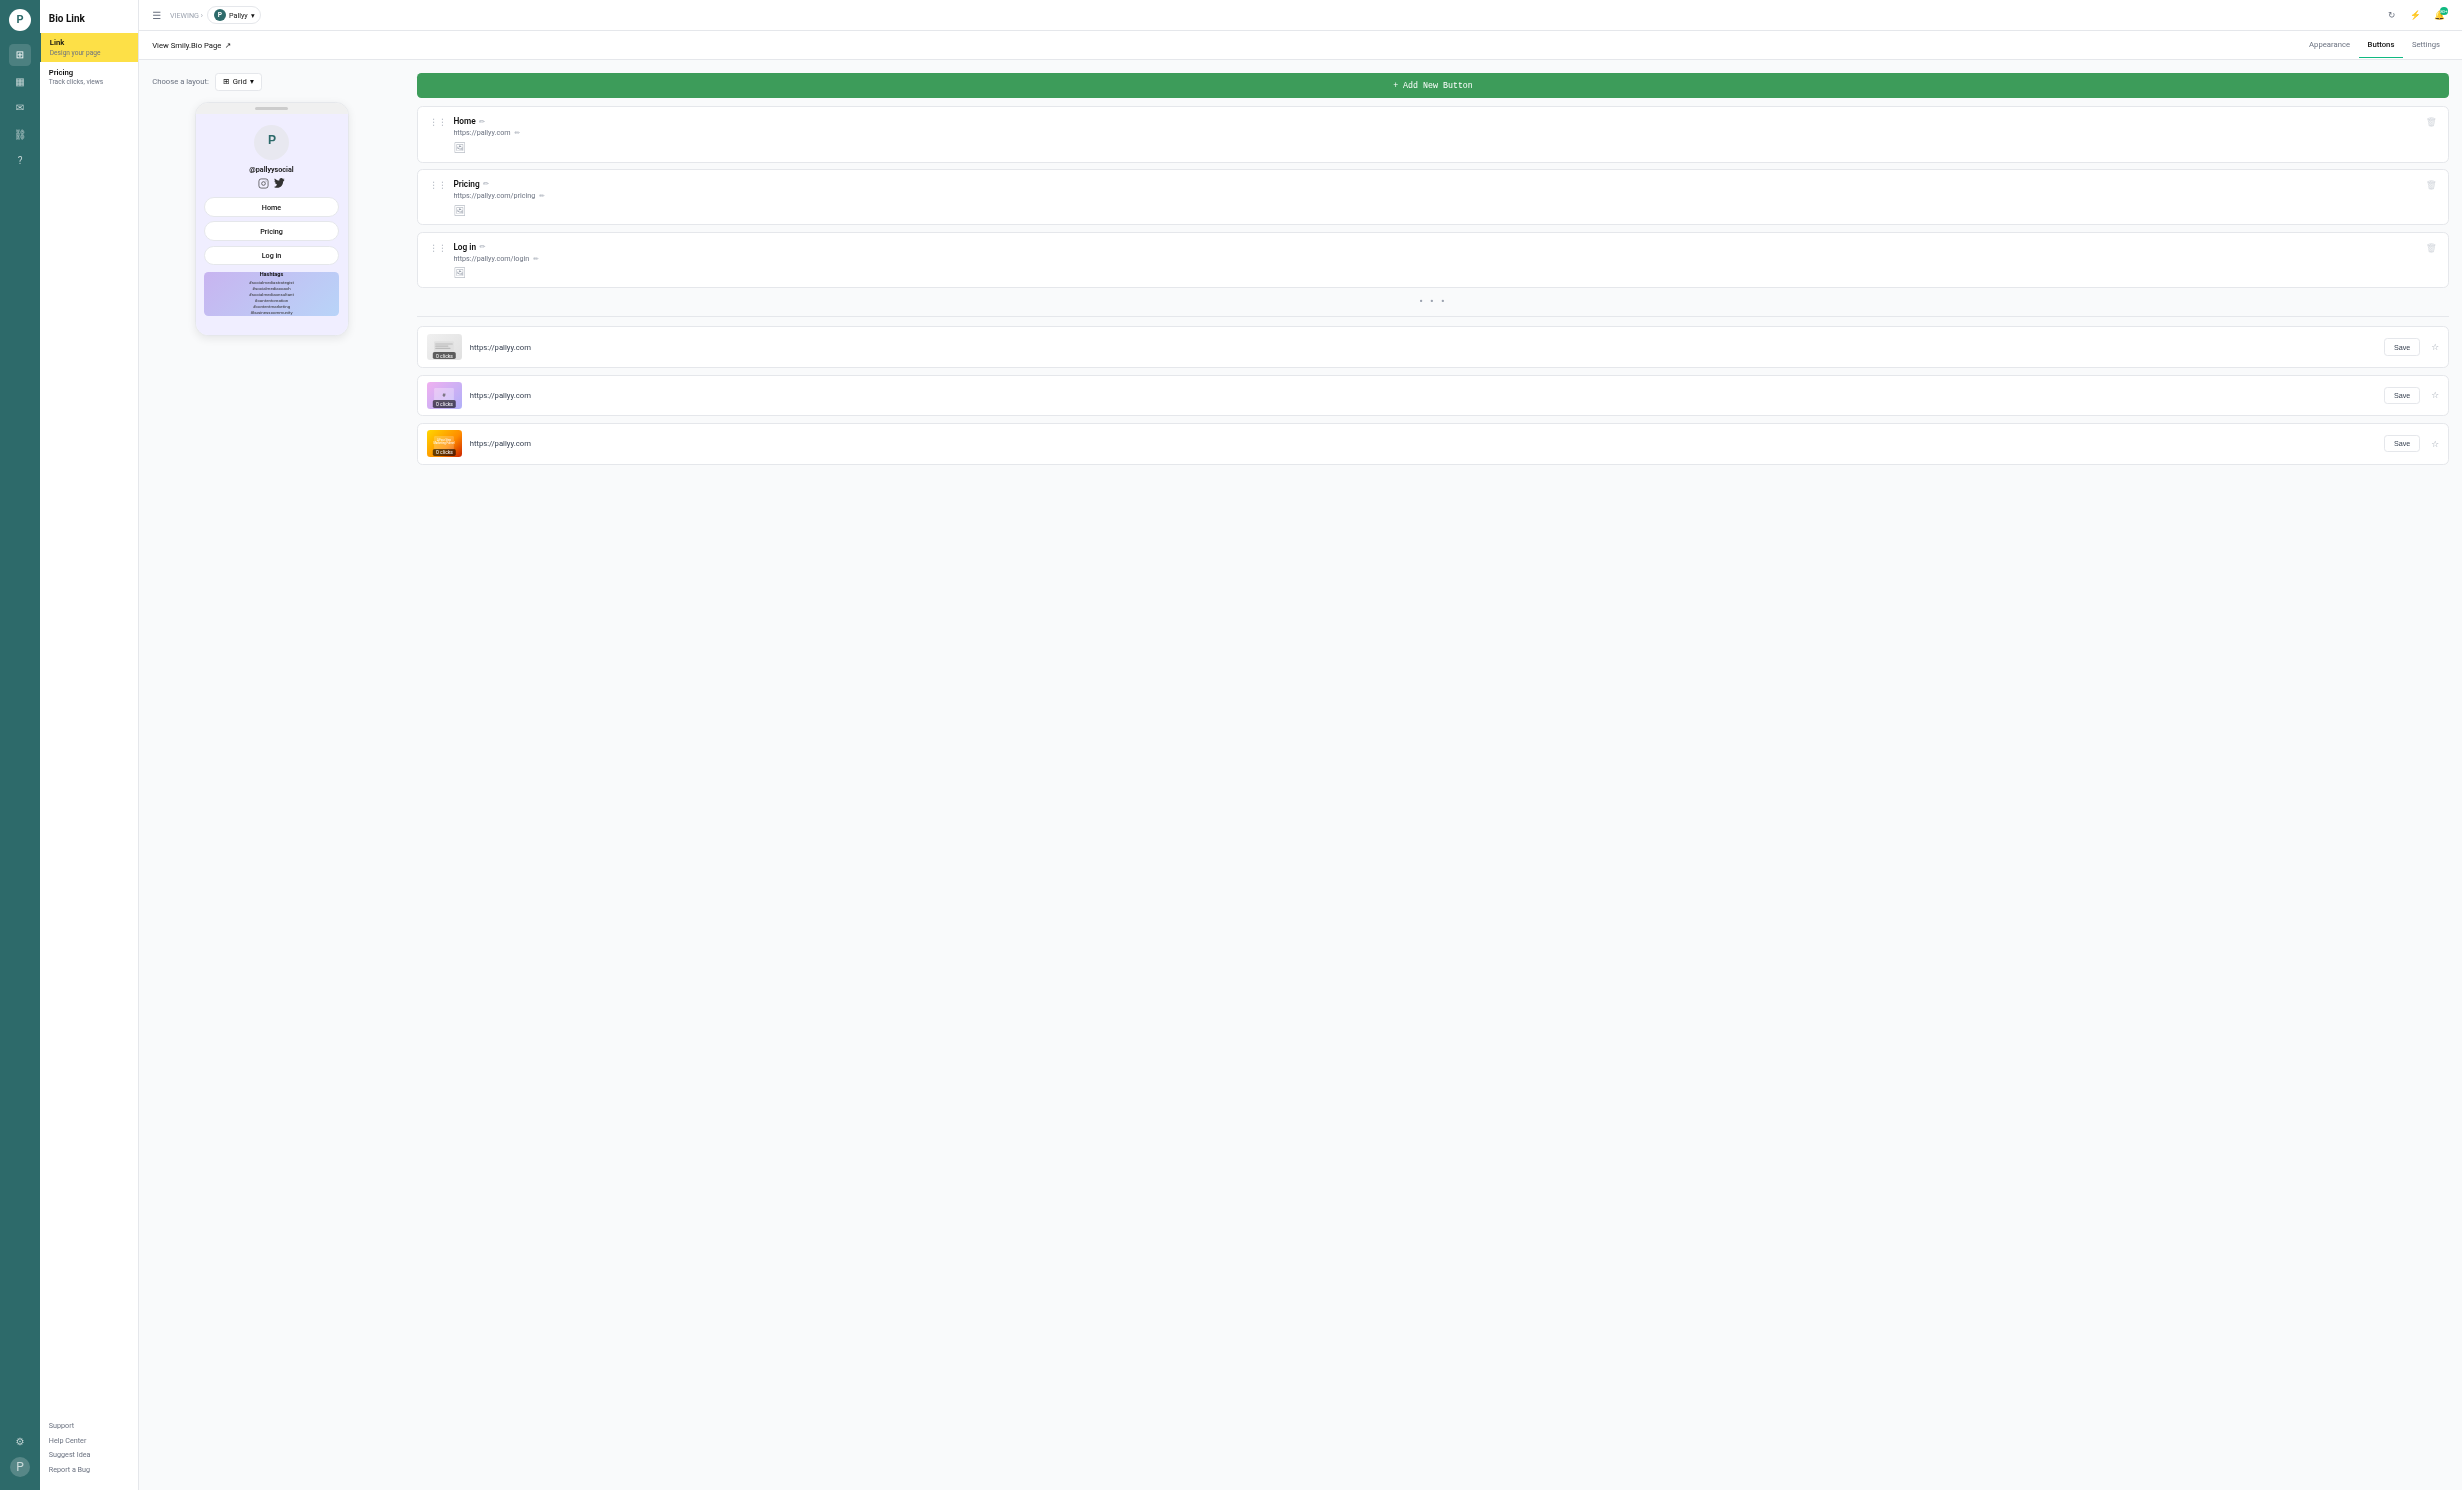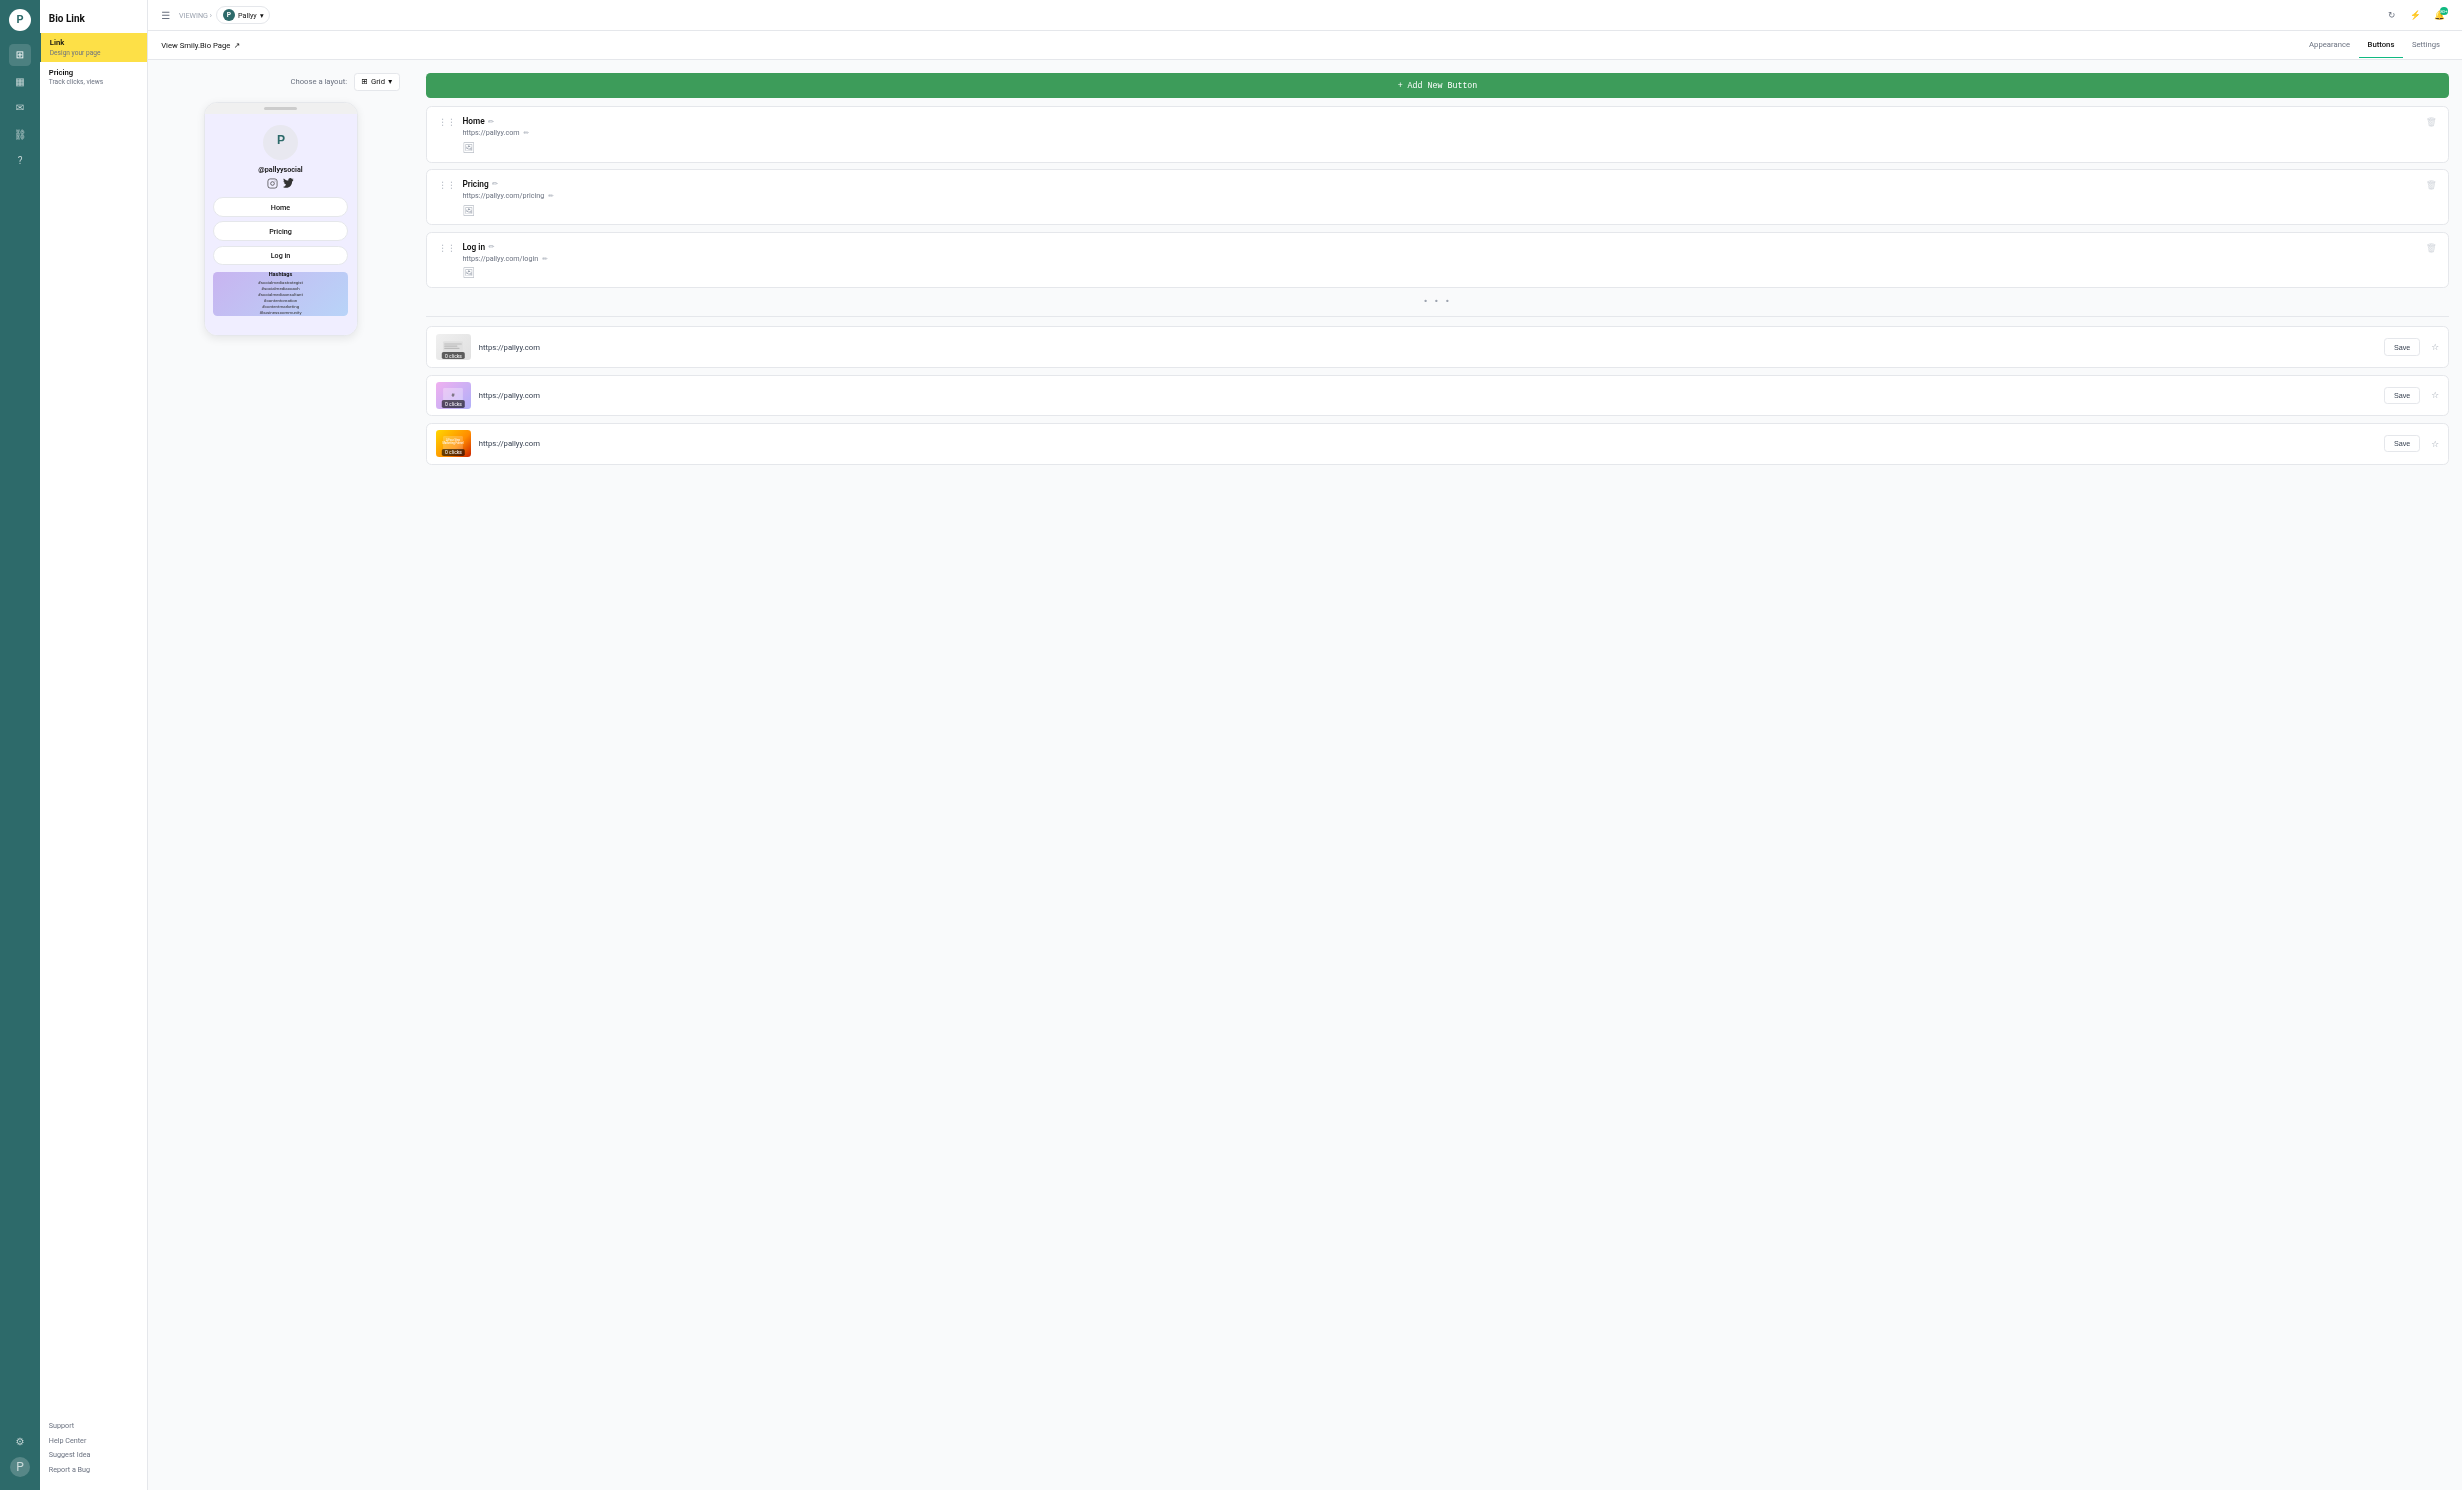--- a/index.html
+++ b/index.html
@@ -35,21 +35,21 @@
       cursor: pointer;
       color: rgba(255,255,255,0.7);
       font-size: 10px;
     }
     .sidebar-icon.active { background: rgba(255,255,255,0.15); color: #fff; }
     .sidebar-spacer { flex: 1; }
     .sidebar-bottom { display: flex; flex-direction: column; align-items: center; }
 
     
     .nav-panel {
-      width: 108px;
+      width: 99px;
       background: #fff;
       border-right: 0.6px solid #e5e7eb;
       padding: 8.8px 0;
       flex-shrink: 0;
       height: 100vh;
       display: flex;
       flex-direction: column;
     }
     .nav-brand {
       padding: 4.4px 8.8px 8.8px;
@@ -183,21 +183,20 @@
     }
 
     
     .preview-panel {
       width: 265px;
       padding: 13.2px;
       flex-shrink: 0;
       display: flex;
       flex-direction: column;
       overflow-y: auto;
-      align-items: flex-end;
     }
     .layout-selector {
       display: flex; align-items: center; gap: 6.6px;
       margin-bottom: 11px;
     }
     .layout-label { font-size: 7.7px; color: #6b7280; }
     .layout-dropdown {
       display: flex; align-items: center; gap: 3.3px;
       padding: 3.3px 6.6px;
       border: 0.6px solid #e5e7eb;

